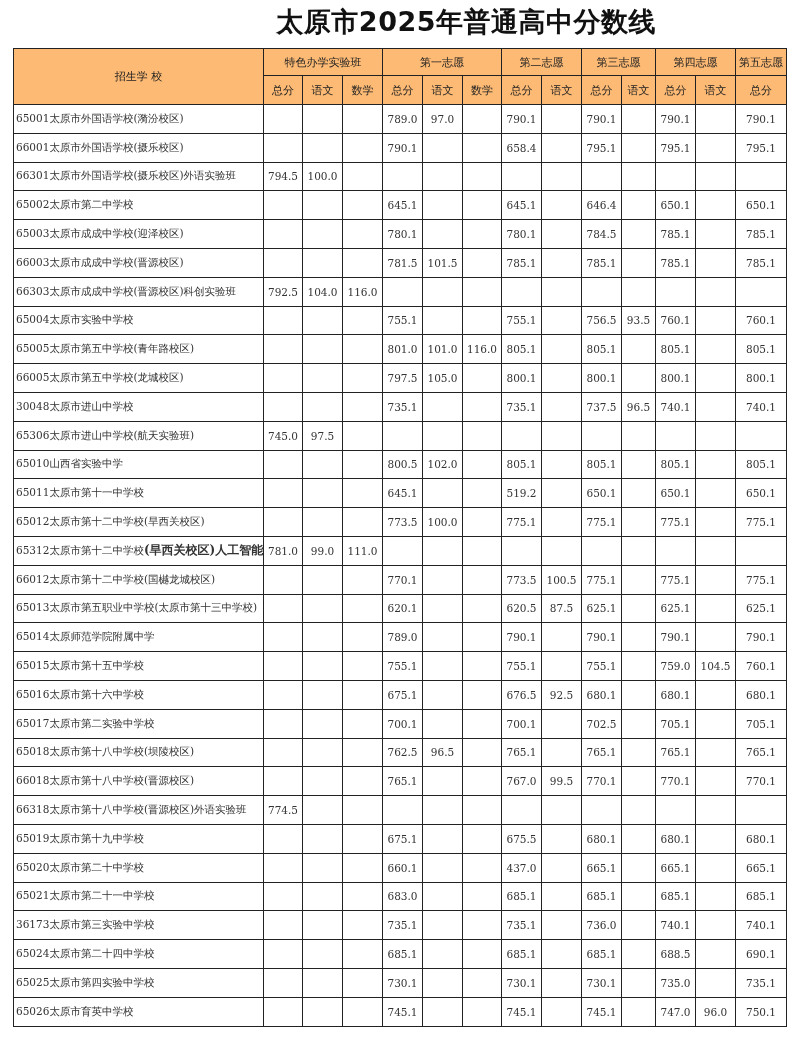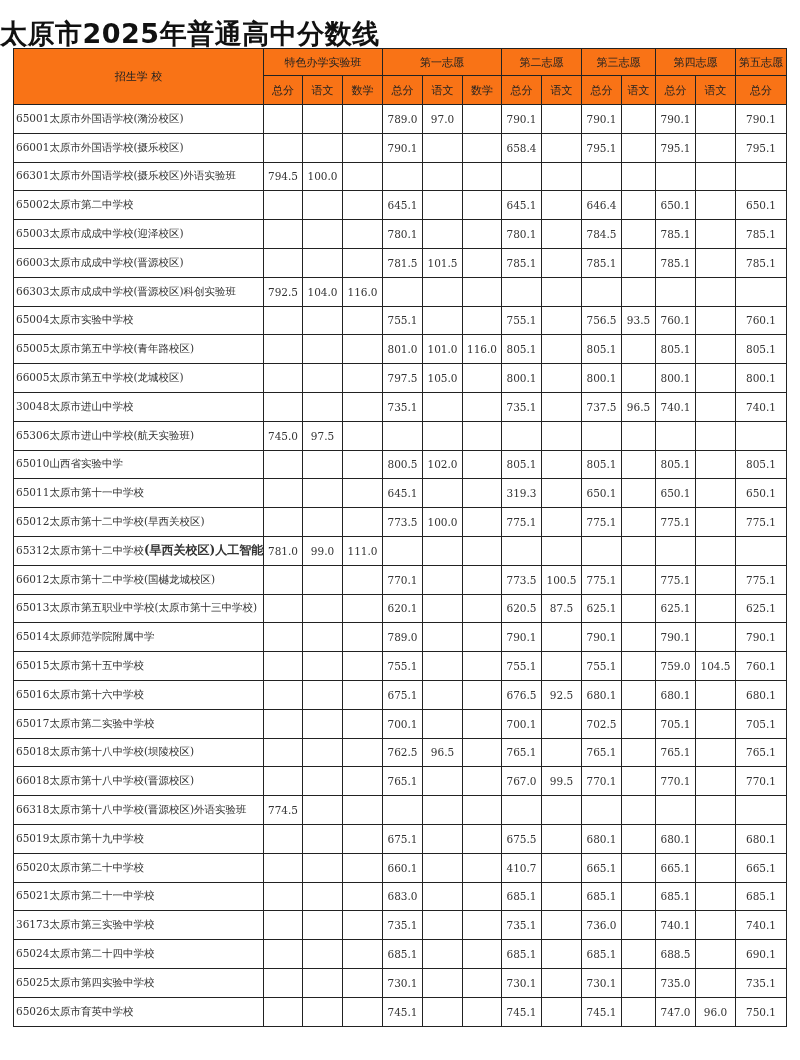--- a/index.html
+++ b/index.html
@@ -1,25 +1,25 @@
 <!DOCTYPE html>
 <html><head>
 <meta charset="utf-8">
 <style>
   html, body { margin: 0; padding: 0; background: #ffffff; }
   body { width: 800px; height: 1060px; position: relative; overflow: hidden;
          font-family: "DejaVu Serif", "Liberation Serif", serif; color: #222; }
-  .title { position: absolute; left: 0; top: 16px; width: 656px; text-align: left;
+  .title { position: absolute; left: 0; top: 4px; width: 656px; text-align: right;
            font-family: "DejaVu Sans", "Liberation Sans", sans-serif; font-weight: bold;
            font-size: 27px; line-height: 36px; color: #111; letter-spacing: 0.5px; }
   table.scores { position: absolute; left: 13px; top: 48px; border-collapse: collapse;
                  table-layout: fixed; width: 773px; }
   table.scores td, table.scores th { border: 1.3px solid #222; padding: 0; overflow: hidden;
                  white-space: nowrap; font-weight: normal; }
-  thead th { background: #f97316; font-size: 11px; font-weight: bold; text-align: center;
+  thead th { background: #fdba74; font-size: 11px; font-weight: bold; text-align: center;
              color: #222; }
   thead tr.h1 th { height: 26px; }
   thead tr.h2 th { height: 28px; }
   tbody td { height: 27.8px; font-size: 10.5px; text-align: center; color: #333; }
   tbody td.school { text-align: left; padding-left: 2px; font-size: 10.5px; }
   .school .code { margin-right: 0; }
   .school .small { font-size: 12px; font-weight: bold; }
 </style>
 </head>
 <body>
@@ -279,21 +279,21 @@
         <td>805.1</td>
       </tr>
       <tr>
         <td class="school"><span class="code">65011</span><span>太原市第十一中学校</span></td>
         <td></td>
         <td></td>
         <td></td>
         <td>645.1</td>
         <td></td>
         <td></td>
-        <td>319.3</td>
+        <td>519.2</td>
         <td></td>
         <td>650.1</td>
         <td></td>
         <td>650.1</td>
         <td></td>
         <td>650.1</td>
       </tr>
       <tr>
         <td class="school"><span class="code">65012</span><span>太原市第十二中学校(旱西关校区)</span></td>
         <td></td>
@@ -487,21 +487,21 @@
         <td>680.1</td>
       </tr>
       <tr>
         <td class="school"><span class="code">65020</span><span>太原市第二十中学校</span></td>
         <td></td>
         <td></td>
         <td></td>
         <td>660.1</td>
         <td></td>
         <td></td>
-        <td>410.7</td>
+        <td>437.0</td>
         <td></td>
         <td>665.1</td>
         <td></td>
         <td>665.1</td>
         <td></td>
         <td>665.1</td>
       </tr>
       <tr>
         <td class="school"><span class="code">65021</span><span>太原市第二十一中学校</span></td>
         <td></td>

